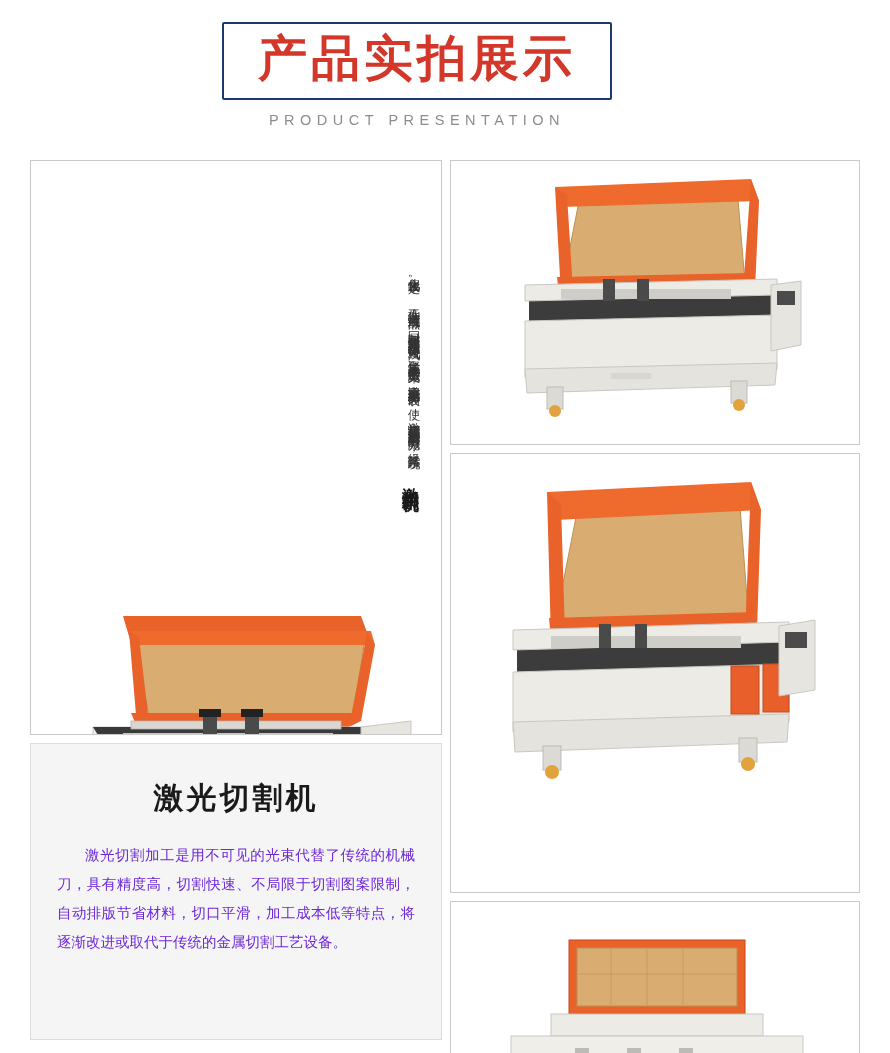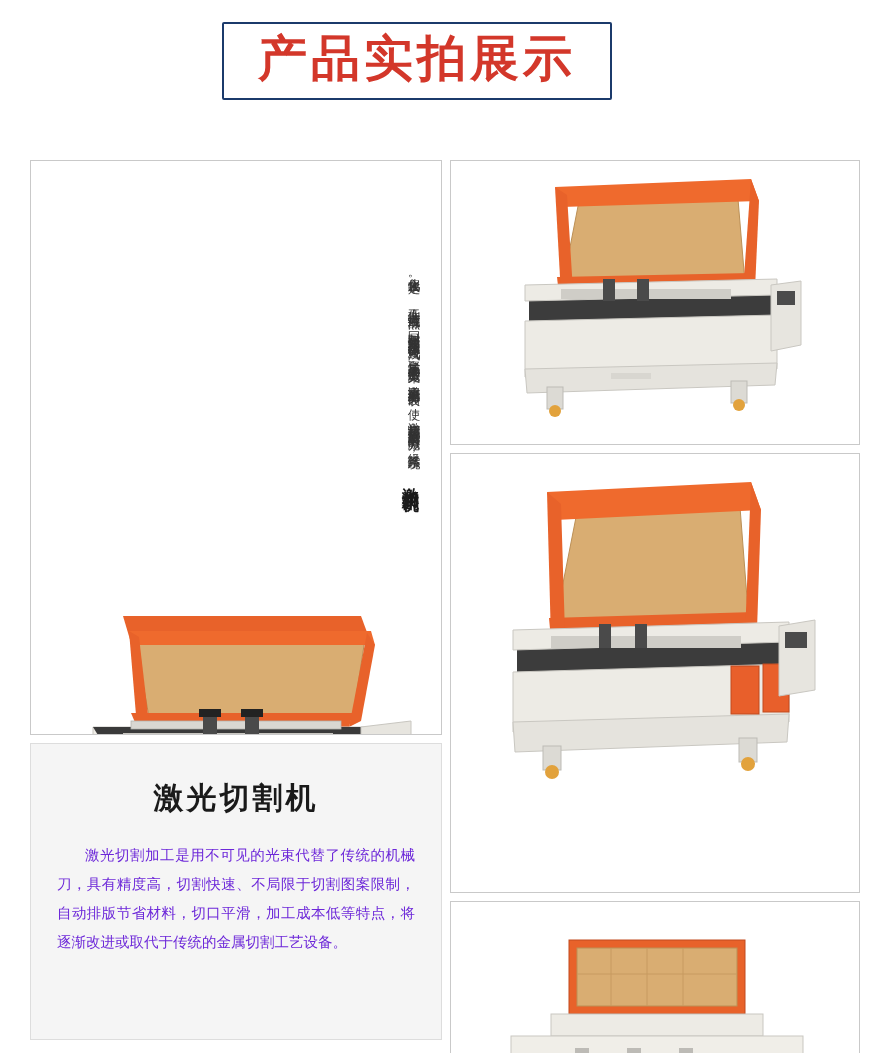--- a/index.html
+++ b/index.html
@@ -146,20 +146,21 @@
 
   svg.mach { display: block; }
 </style>
 </head>
 <body>
 
 <div class="header">
   <div class="title-box">
     <div class="title-cn">产品实拍展示</div>
   </div>
+  <div class="title-en">PRODUCT  PRESENTATION</div>
 </div>
 
 <div class="grid">
 
   <div class="panel p-left">
 
     <div class="vtext">
       <div class="v-head">激光切割机</div>
       <div class="v-line">激光切割机是将从激光器发射出的激光，经光路系统，</div>
       <div class="v-line">聚集成高功率密度的激光束。激光束照射到工件表面，使</div>

